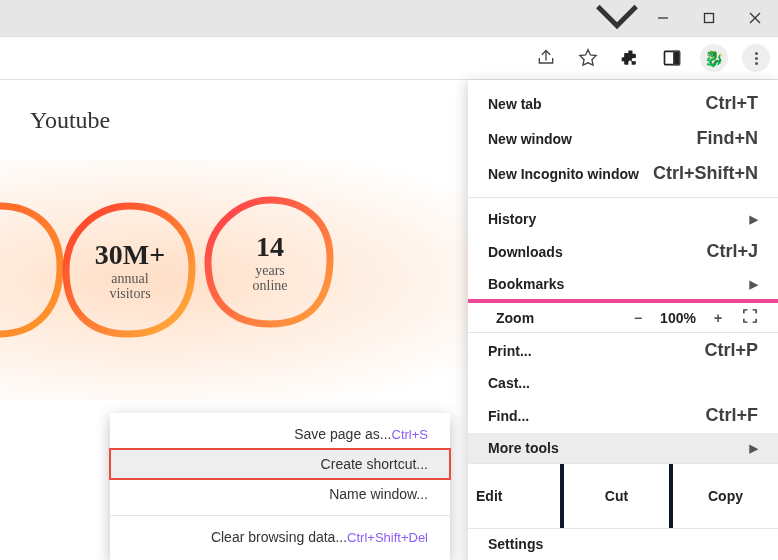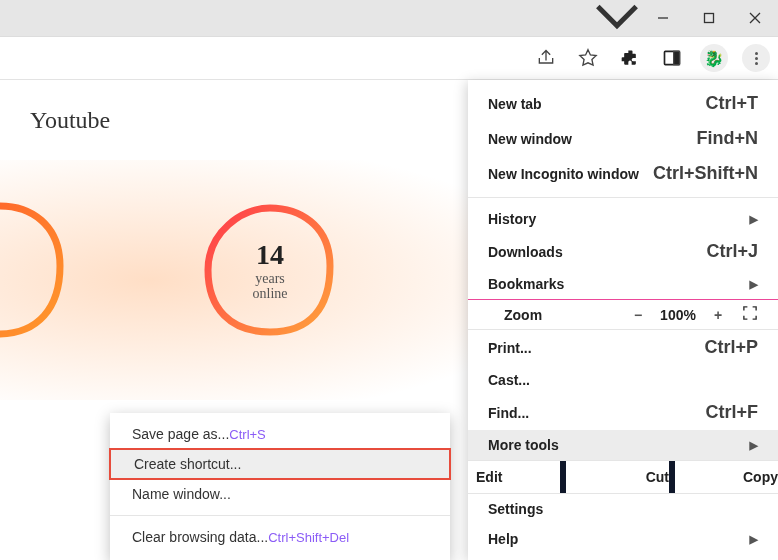--- a/index.html
+++ b/index.html
@@ -29,39 +29,39 @@
   .hamburger { display:flex; flex-direction:column; gap:5px;}
   .hamburger span{ width:24px; height:3px; background:#000;}
   
   .stats-area { position:relative; height: 240px; background: radial-gradient(ellipse 600px 200px at 150px 120px, rgba(255,138,50,.28), rgba(255,255,255,0) 70%); }
   .blob { position:absolute; width:140px; height:140px; display:flex; flex-direction:column; align-items:center; justify-content:center; text-align:center; font-family: Georgia, serif; }
   .blob .big { font-size: 28px; font-weight: bold; color:#222;}
   .blob .small { font-size: 14px; color:#555; line-height:1.1;}
   .blob svg.border { position:absolute; inset:0; width:100%; height:100%;}
   .blob1 { left:-70px; top:40px;}
   .blob2 { left:60px; top:40px;}
-  .blob3 { left:200px; top:40px;justify-content:center;}
+  .blob3 { left:200px; top:32px;justify-content:center;}
   
   .chrome-menu { position:absolute; top: 80px; right: 0; width: 310px; background:#fff; box-shadow: -2px 2px 12px rgba(0,0,0,.18); z-index: 20; font-size: 14px; color:#222; padding-top: 6px; padding-bottom: 6px; font-weight: bold;}
   .cm-row { display:flex; align-items:center; justify-content:space-between; padding: 7px 20px; }
   .cm-row .sc { color:#404040; font-size: 18px;}
   .cm-row .arrow { color:#555; font-size: 11px;}
   .cm-sep { height:1px; background:#e5e5e5; margin: 6px 0;}
   .cm-row.highlight { background:#ececec;}
-  .zoom-row { display:flex; align-items:center; padding: 6px 12px 6px 36px; border-top:1px solid #ec4899; border-bottom:1px solid #e5e5e5;}
+  .zoom-row { display:flex; align-items:center; padding: 6px 12px 6px 28px; border-top:4px solid #ec4899; border-bottom:1px solid #e5e5e5;}
   .zoom-row .zlabel{ flex:1;}
   .zoom-row .zbtn{ width:32px; text-align:center; color:#555;}
   .zoom-row .zpct{ width:48px; text-align:center;}
   .zoom-row .full{ width:32px; text-align:center;}
   .edit-row { display:flex; align-items:center; border-top:1px solid #e5e5e5; border-bottom:1px solid #e5e5e5;}
   .edit-row .elabel{ padding:8px 8px; flex:0 0 92px;}
-  .edit-row .ebtn{ flex:1; text-align:right; padding:8px 0; border-left:6px solid #0f172a;}
+  .edit-row .ebtn{ flex:1; text-align:center; padding:24px 0; border-left:4px solid #0f172a;}
   
   .sub-menu { position:absolute; top: 413px; left:110px; width: 340px; background:#fff; box-shadow: 0 4px 14px rgba(0,0,0,.25); z-index: 15; padding: 6px 0 8px;}
-  .sm-row { display:flex; align-items:center; justify-content:flex-start; padding: 7px 22px; font-size:14px;}
+  .sm-row { display:flex; align-items:center; justify-content:flex-end; padding: 7px 22px; font-size:14px;}
   .sm-row.highlight { background:#eee; outline: 2px solid #e74c3c; outline-offset:-1px;padding-left:24px;}
   .sm-sep { height:1px; background:#e5e5e5; margin:6px 0;}
   .sm-row .sc{ color:#8b5cf6; font-size:13px;}
 </style>
 </head>
 <body>
 
 <div class="titlebar">
   <div class="chev">
     <svg viewBox="0 0 12 12">
@@ -141,20 +141,33 @@
       <svg class="border" viewBox="0 0 140 140">
           <path d="M70 6c30 0 60 18 60 60s-22 68-62 68S6 112 6 70 40 6 70 6z" fill="none" stroke="url(#g1)" stroke-width="7"></path>
           <defs>
             <linearGradient id="g1" x1="0" y1="0" x2="1" y2="1">
               <stop offset="0" stop-color="#ff5a2c"></stop>
               <stop offset="1" stop-color="#ff9a2c"></stop>
             </linearGradient>
           </defs>
         </svg>
     </div>
+    <div class="blob blob2">
+      <svg class="border" viewBox="0 0 140 140">
+          <path d="M70 6c32 0 62 20 62 62s-24 66-64 66S6 110 6 70 38 6 70 6z" fill="none" stroke="url(#g2)" stroke-width="7"></path>
+          <defs>
+            <linearGradient id="g2" x1="0" y1="0" x2="1" y2="1">
+              <stop offset="0" stop-color="#ff3b2c"></stop>
+              <stop offset="1" stop-color="#ffb23a"></stop>
+            </linearGradient>
+          </defs>
+        </svg>
+      <div class="big">30M+</div>
+      <div class="small"><span>annual</span><br><span>visitors</span></div>
+    </div>
     <div class="blob blob3">
       <svg class="border" viewBox="0 0 140 140">
           <path d="M70 8c28 0 60 16 60 58s-20 66-60 66S8 108 8 70 42 8 70 8z" fill="none" stroke="url(#g3)" stroke-width="7"></path>
           <defs>
             <linearGradient id="g3" x1="0" y1="0" x2="1" y2="1">
               <stop offset="0" stop-color="#ff3b4b"></stop>
               <stop offset="1" stop-color="#ffa23a"></stop>
             </linearGradient>
           </defs>
         </svg>

